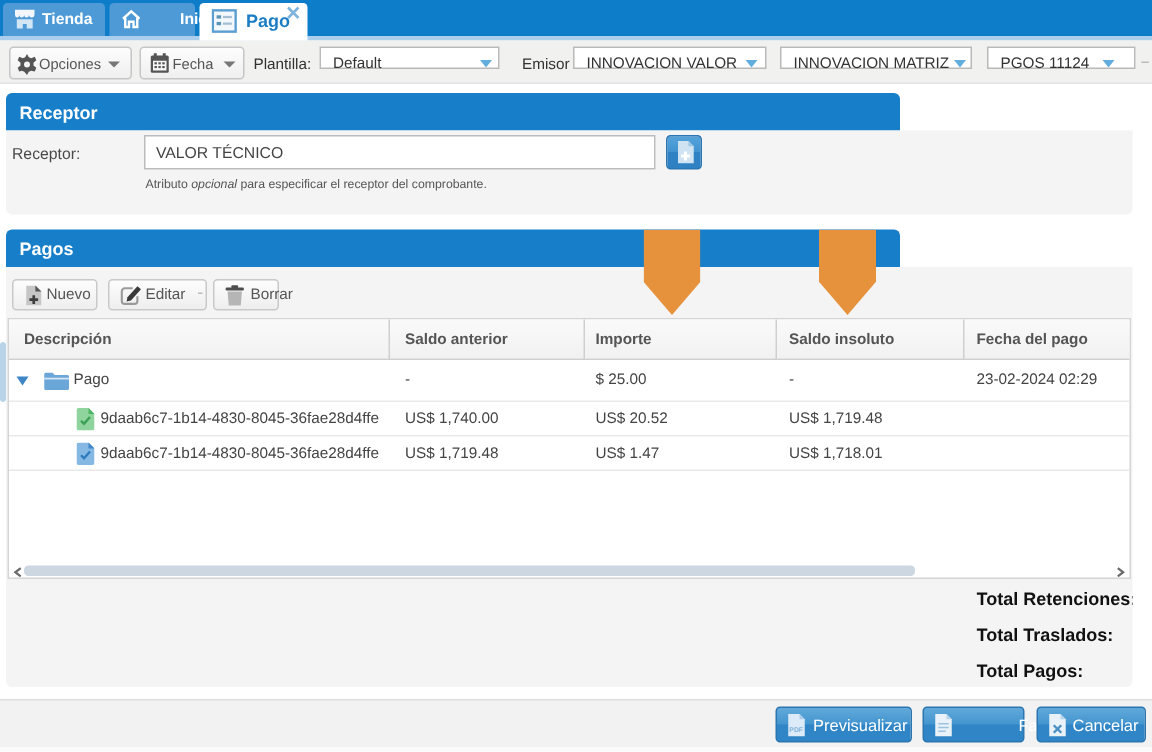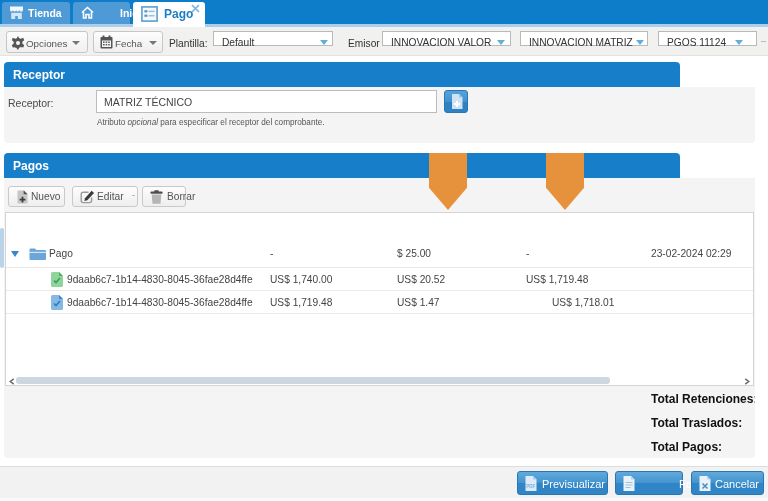--- a/index.html
+++ b/index.html
@@ -13,21 +13,21 @@
 #tab-pago { background:#fff; color:#1b7ec4; height:25px; z-index:3; }
 
 #toolbar { left:0; top:27px; width:768px; height:29px; background:#f1f1f0; border-bottom:1px solid #e3e3e3; }
 .tbtn { top:31px; height:22px; background:linear-gradient(#fdfdfd,#efefef); border:1px solid #c6c6c6; border-radius:3px; color:#555; font-size:9.8px; }
 .tlabel { font-size:10.2px; color:#333; top:38px; }
 .tsel { top:31px; height:15px; background:#fff; border:1px solid #b9b9b9; font-size:10.2px; color:#333; }
 .tsel .txt { position:absolute; left:8px; top:5px; white-space:nowrap; }
 .caret { position:absolute; width:0; height:0; border-left:4.5px solid transparent; border-right:4.5px solid transparent; border-top:5px solid #61aede; }
 .caret.gray { border-top-color:#777; border-left-width:4px; border-right-width:4px; border-top-width:4.5px; }
 
-.panelhead { left:4px; width:676px; height:25px; background:#177fca; border-radius:4px 4px 0 0; color:#fff; font-weight:bold; font-size:12px; }
+.panelhead { left:4px; width:596px; height:25px; background:#177fca; border-radius:4px 4px 0 0; color:#fff; font-weight:bold; font-size:12px; }
 .panelhead span { position:absolute; left:9px; top:6px; }
 .panelbody { left:4px; width:751px; background:#f4f4f4; }
 
 #rec-label { left:8px; top:97px; font-size:10.5px; color:#4a4a4a; }
 #rec-input { left:96px; top:90px; width:341px; height:23px; background:#fff; border:1px solid #bcbcbc; font-size:10.5px; color:#444; }
 #rec-input span { position:absolute; left:7px; top:5px; }
 #rec-btn { left:444px; top:90px; width:24px; height:23px; background:linear-gradient(#55a3da 0%,#4092cf 50%,#2e82c4 50%,#2e82c4 100%); border:1px solid #2a76b4; border-radius:3px; }
 #rec-help { left:97px; top:118px; font-size:8.2px; color:#555; }
 
 .pbtn { top:186px; height:21px; background:linear-gradient(#fdfdfd,#eee); border:1px solid #c9c9c9; border-radius:3px; color:#555; font-size:10.2px; }
@@ -130,21 +130,21 @@
     <span class="caret" style="right:13px;top:8px;"></span>
   </div>
 <div class="abs" style="left:761px;top:41px;width:5px;height:1px;background:#bbb;"></div>
 
 <div class="abs panelhead" style="top:62px;">
     <span>Receptor</span>
   </div>
 <div class="abs panelbody" style="top:87px; height:56px; border-radius:0 0 4px 4px;"></div>
 <div class="abs" id="rec-label">Receptor:</div>
 <div class="abs" id="rec-input">
-    <span>MATRIZ TÉCNICO</span>
+    <span>VALOR TÉCNICO</span>
   </div>
 <div class="abs" id="rec-btn">
   <svg style="position:absolute;left:6px;top:3px;" width="12" height="15" viewBox="0 0 12 15">
     <path fill="#cfe3f2" d="M1 0 h7 l3.5 3.5 V15 H1 z"></path>
     <path fill="#9cc6e4" d="M8 0 l3.5 3.5 H8 z"></path>
     <path fill="#fff" d="M5 7 h2 v2 h2 v2 H7 v2 H5 v-2 H3 V9 h2 z"></path>
   </svg>
 </div>
 <div class="abs" id="rec-help">Atributo <i>opcional</i> para especificar el receptor del comprobante.</div>
 
@@ -171,20 +171,31 @@
 <div class="abs pbtn" style="left:142px; width:44px;">
   <svg style="position:absolute;left:7px;top:3px;" width="13" height="14" viewBox="0 0 13 14">
     <rect x="4.2" y="0.2" width="4.6" height="2" rx="0.8" fill="#4d4d4d"></rect>
     <rect x="0.4" y="1.6" width="12.2" height="2.1" rx="0.9" fill="#4d4d4d"></rect>
     <path fill="#b5b5b5" d="M1.7 4.4 h9.6 l-0.8 9.3 H2.5 z"></path>
   </svg>
   <span class="t" style="left:24px;">Borrar</span>
 </div>
 
 <div class="abs" id="table">
+  <div id="thead">
+    <span class="th" style="left:10px;">Descripción</span>
+    <span class="th" style="left:264px;">Saldo anterior</span>
+    <span class="th" style="left:391px;">Importe</span>
+    <span class="th" style="left:520px;">Saldo insoluto</span>
+    <span class="th" style="left:645px;">Fecha del pago</span>
+    <div class="colsep" style="left:253px;"></div>
+    <div class="colsep" style="left:383px;"></div>
+    <div class="colsep" style="left:511px;"></div>
+    <div class="colsep" style="left:636px;"></div>
+  </div>
   <div class="row" style="top:27px; height:28px;">
     <span style="position:absolute;left:5px;top:11px;width:0;height:0;border-left:4.5px solid transparent;border-right:4.5px solid transparent;border-top:6px solid #3c86c6;"></span>
     <svg style="position:absolute;left:23px;top:7px;" width="17" height="13" viewBox="0 0 17 13">
       <path fill="#6ba6d9" d="M0.5 2.5 a1 1 0 0 1 1 -1 H6 l1.5 1.5 H16 a1 1 0 0 1 1 1 V12 a1 1 0 0 1 -1 1 H1.5 a1 1 0 0 1 -1 -1 z"></path>
       <rect x="0.5" y="4.8" width="16.5" height="1.2" fill="#fff" opacity="0.7"></rect>
     </svg>
     <span class="cell" style="left:43px;top:8px;">Pago</span>
     <span class="cell" style="left:264px;top:8px;">-</span>
     <span class="cell" style="left:391px;top:8px;">$ 25.00</span>
     <span class="cell" style="left:520px;top:8px;">-</span>
@@ -203,21 +214,21 @@
   </div>
   <div class="row" style="top:78px; height:23px;">
     <svg style="position:absolute;left:45px;top:4px;" width="12" height="15" viewBox="0 0 12 15">
       <path fill="#85b9e4" d="M0 1.5 a1.5 1.5 0 0 1 1.5 -1.5 H8 l4 4 V13.5 a1.5 1.5 0 0 1 -1.5 1.5 H1.5 A1.5 1.5 0 0 1 0 13.5 z"></path>
       <path fill="#3f87c8" d="M8 0 l4 4 H8 z"></path>
       <path fill="none" stroke="#2f7bbd" stroke-width="1.6" d="M3 8.5 L5 10.5 L9 6"></path>
     </svg>
     <span class="cell" style="left:61px;top:6px;">9daab6c7-1b14-4830-8045-36fae28d4ffe</span>
     <span class="cell" style="left:264px;top:6px;">US$ 1,719.48</span>
     <span class="cell" style="left:391px;top:6px;">US$ 1.47</span>
-    <span class="cell" style="left:520px;top:6px;margin-left:26px;">US$ 1,718.01</span>
+    <span class="cell" style="left:520px;top:6px;">US$ 1,718.01</span>
   </div>
 </div>
 
 <div class="abs oarrow" style="left:429px;"></div>
 <div class="abs oarrow" style="left:546px;"></div>
 
 <div class="abs" id="vscroll"></div>
 <svg class="abs" style="left:9px;top:378px;" width="6" height="7" viewBox="0 0 6 7">
     <path fill="none" stroke="#6b6b6b" stroke-width="1.5" d="M4.8 0.8 L1.2 3.5 L4.8 6.2"></path>
   </svg>

